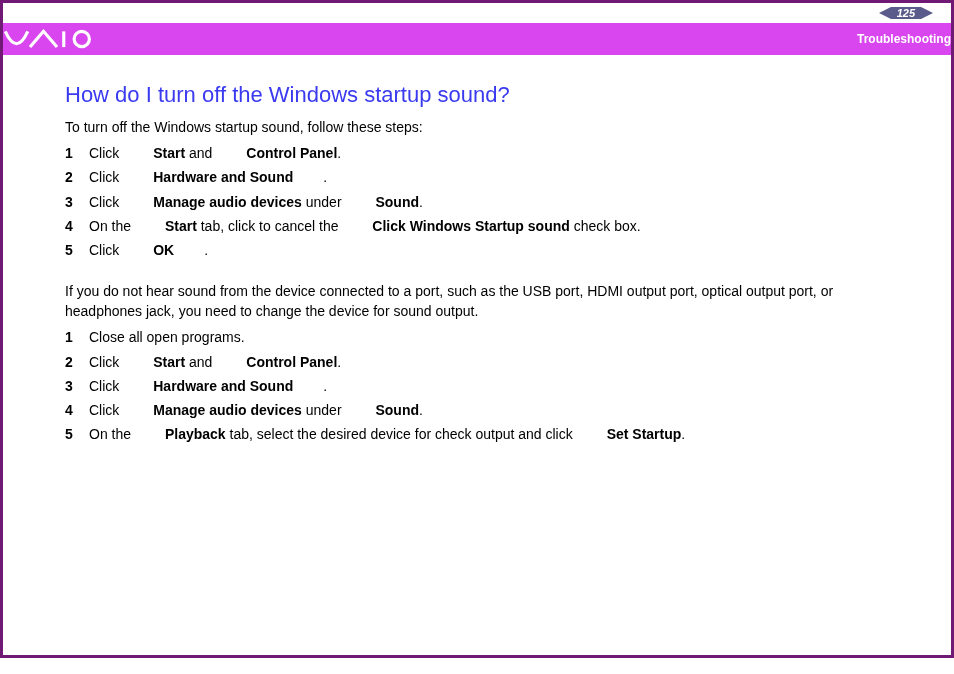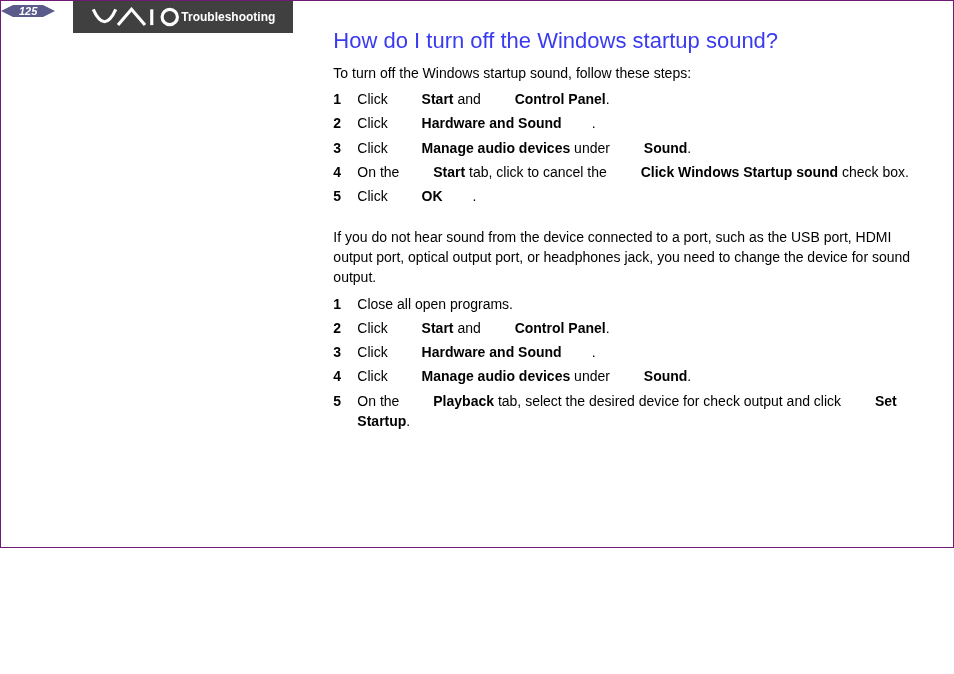--- a/index.html
+++ b/index.html
@@ -7,25 +7,25 @@
     padding: 0;
     width: 954px;
     height: 674px;
     font-family: Arial, Helvetica, sans-serif;
     background: #fff;
     color: #000;
     box-sizing: border-box;
   }
   .page {
     width: 954px;
-    height: 548px;
-    border: 1px solid #701a75;
+    height: 658px;
+    border: 3px solid #701a75;
     box-sizing: border-box;
     display: flex;
-    flex-direction: row;
+    flex-direction: column;
   }
   .topnav {
     height: 20px;
     display: flex;
     justify-content: flex-end;
     align-items: center;
     padding-right: 18px;
     font-size: 11px;
   }
   .navgroup {
@@ -52,42 +52,42 @@
     color: #fff;
     font-weight: bold;
     font-style: italic;
     padding: 0 6px;
     line-height: 12px;
     height: 12px;
     display: inline-flex;
     align-items: center;
   }
   .blackbar {
-    background: #404040;
+    background: #d946ef;
     height: 32px;
     display: flex;
     justify-content: space-between;
     align-items: center;
-    padding: 0 18px;
+    padding: 0 0;
     color: #fff;
   }
   .logo {
     display: flex;
     align-items: center;
     gap: 3px;
     font-weight: bold;
     letter-spacing: -1px;
   }
   .logo svg { display:block; }
   .section-label {
     font-size: 12px;
     font-weight: bold;
   }
   .content {
-    padding: 24px 40px 20px 40px;
+    padding: 24px 40px 20px 62px;
     font-size: 14px;
     line-height: 1.45;
   }
   h2.q {
     color: #3a3af0;
     font-weight: normal;
     font-size: 22px;
     margin: 0 0 6px 0;
   }
   .intro {

